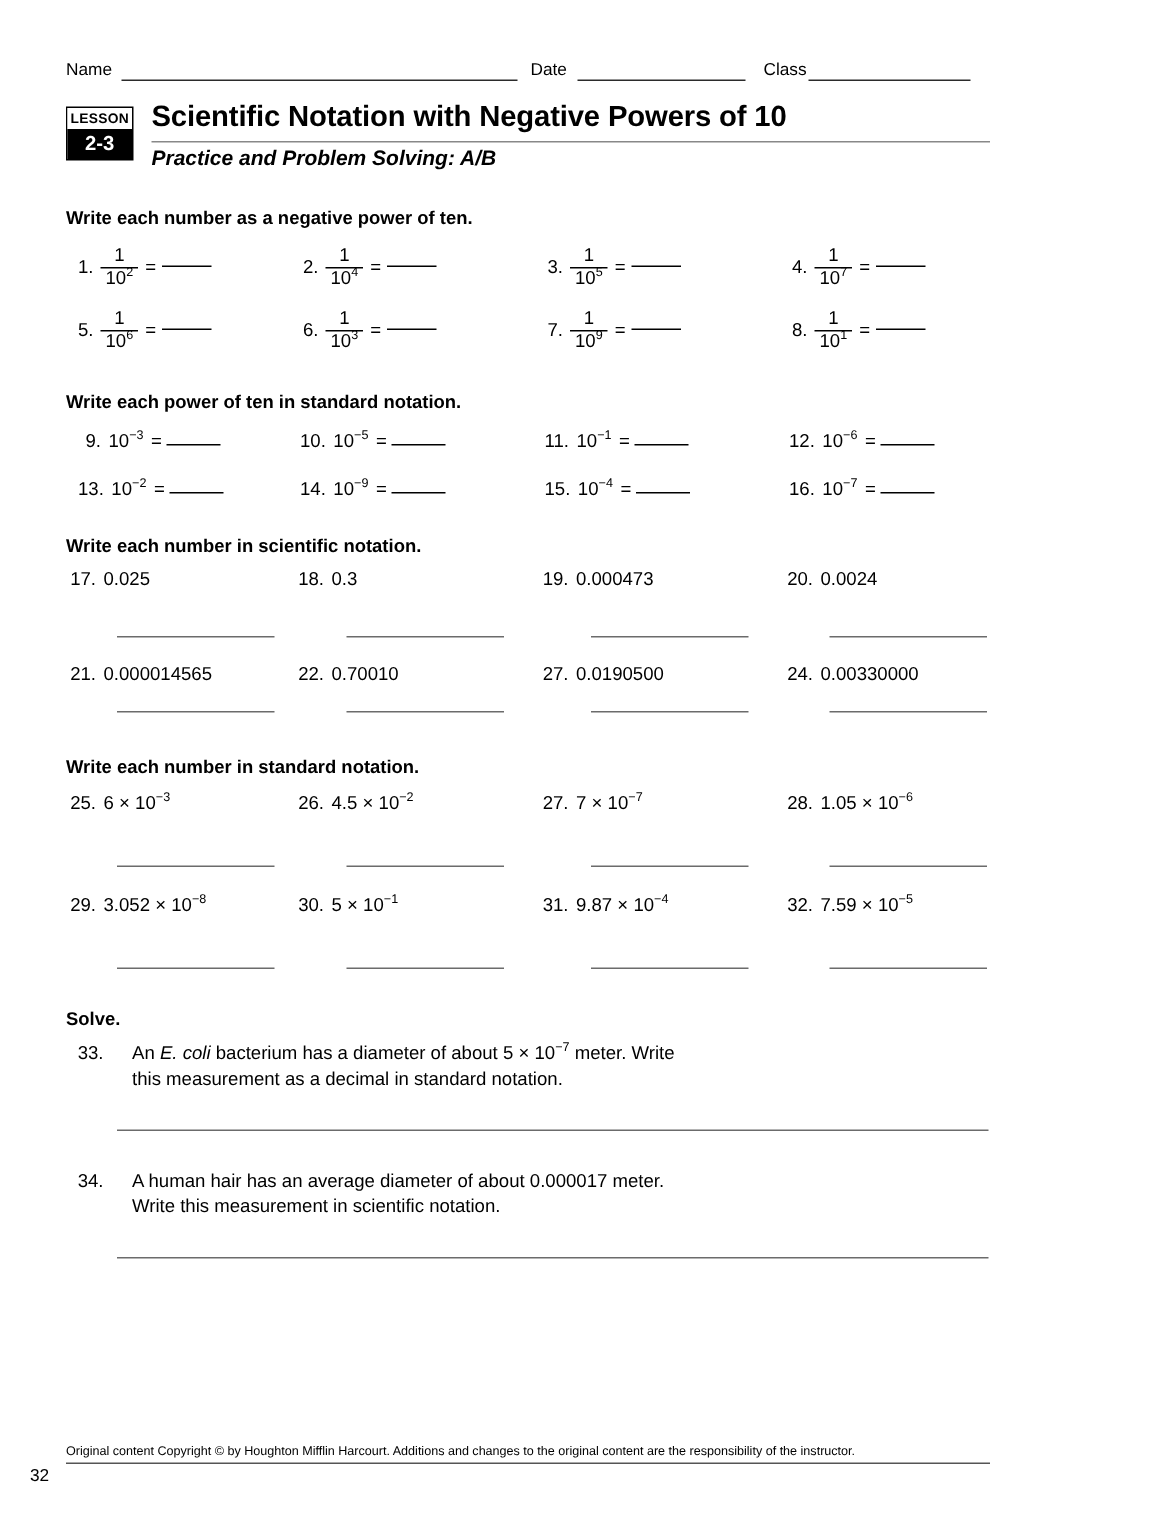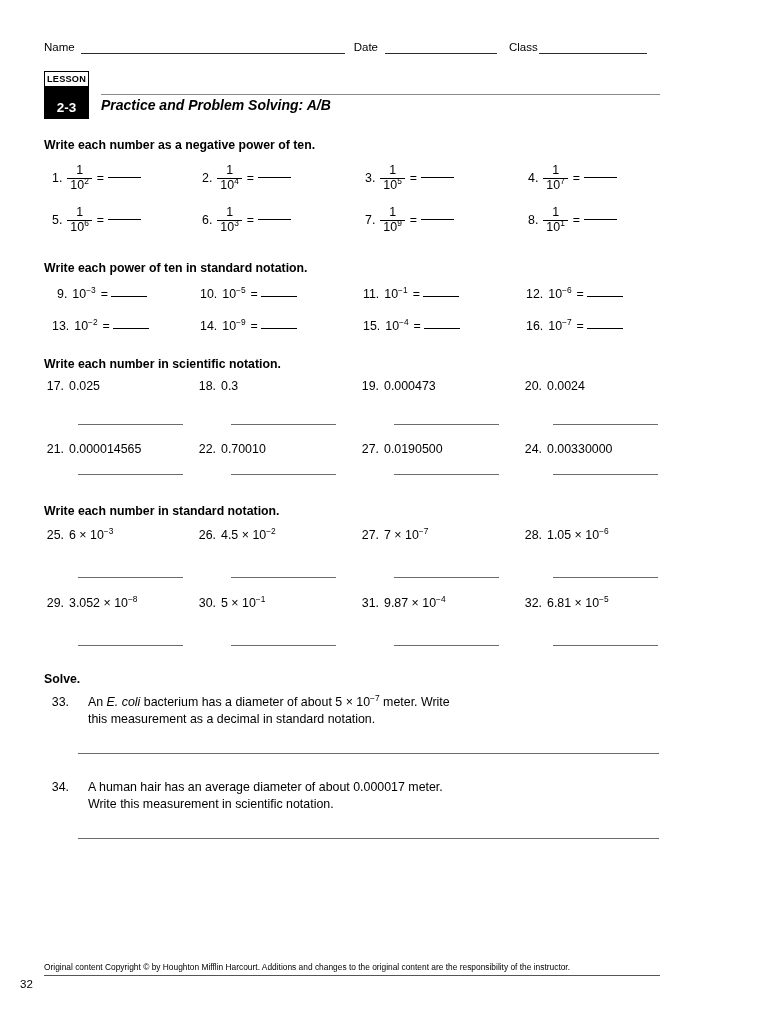--- a/index.html
+++ b/index.html
@@ -55,21 +55,21 @@
     letter-spacing: 0.2px;
     padding: 2.5px 0 2.5px;
     color: #000;
     background: #fff;
   }
   .badge .b-bot {
     font-size: 13.5px;
     font-weight: bold;
     background: #000;
     color: #fff;
-    padding: 15px 0 3px;
+    padding: 3px 0 3px;
   }
 
   .title {
     position: absolute;
     left: 101px; top: 67px;
     font-size: 19.5px;
     font-weight: bold;
     letter-spacing: -0.1px;
     white-space: nowrap;
   }
@@ -221,20 +221,21 @@
     <span class="rule rule-date"></span>
     <span class="lbl">Class</span>
     <span class="rule rule-class"></span>
   </div>
 
   <div class="badge">
     <div class="b-top">LESSON</div>
     <div class="b-bot">2-3</div>
   </div>
 
+  <div class="title">Scientific Notation with Negative Powers of 10</div>
   <div class="title-rule"></div>
   <div class="subtitle">Practice and Problem Solving: A/B</div>
 
   <div class="sec-head" style="top:138px">Write each number as a negative power of ten.</div>
 
   <div class="item fracitem" style="left:52px; top:164px">
     <span class="num">1.</span>
     <span class="frac">
       <span class="top">1</span>
       <span class="bar"></span>
@@ -450,21 +451,21 @@
   <div class="item" style="left:196px; top:596px">
     <span class="num w20">30.</span>
     <span><span>5</span> <span>×</span> <span>10</span><sup>−1</sup></span>
   </div>
   <div class="item" style="left:359px; top:596px">
     <span class="num w20">31.</span>
     <span><span>9.87</span> <span>×</span> <span>10</span><sup>−4</sup></span>
   </div>
   <div class="item" style="left:522px; top:596px">
     <span class="num w20">32.</span>
-    <span><span>6.81</span> <span>×</span> <span>10</span><sup>−5</sup></span>
+    <span><span>7.59</span> <span>×</span> <span>10</span><sup>−5</sup></span>
   </div>
 
   <div class="ans-line" style="left:78px; top:645px; width:105px"></div>
   <div class="ans-line" style="left:231px; top:645px; width:105px"></div>
   <div class="ans-line" style="left:394px; top:645px; width:105px"></div>
   <div class="ans-line" style="left:553px; top:645px; width:105px"></div>
 
   <div class="sec-head" style="top:672px">Solve.</div>
 
   <div class="wp" style="left:47px; top:694px; width:600px">

